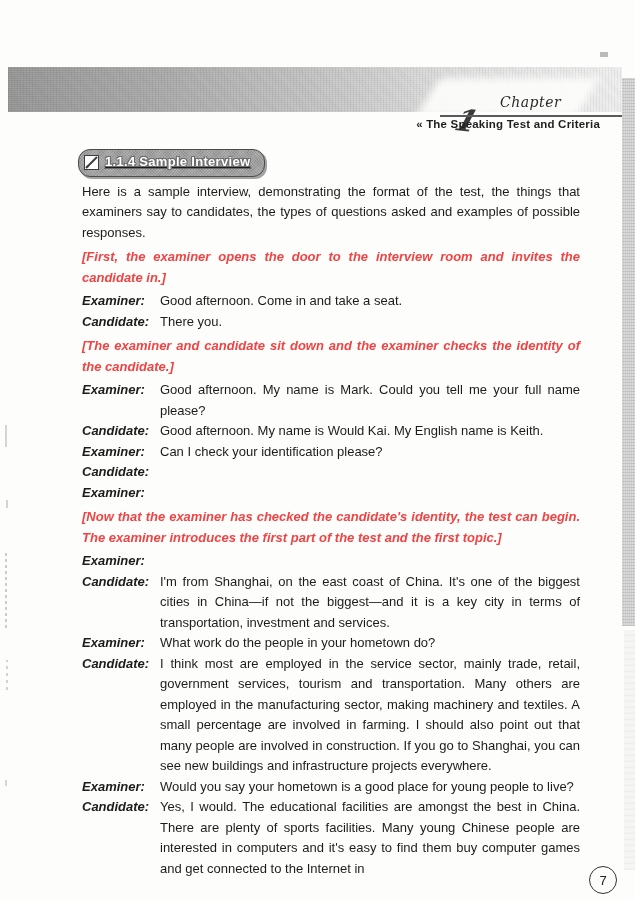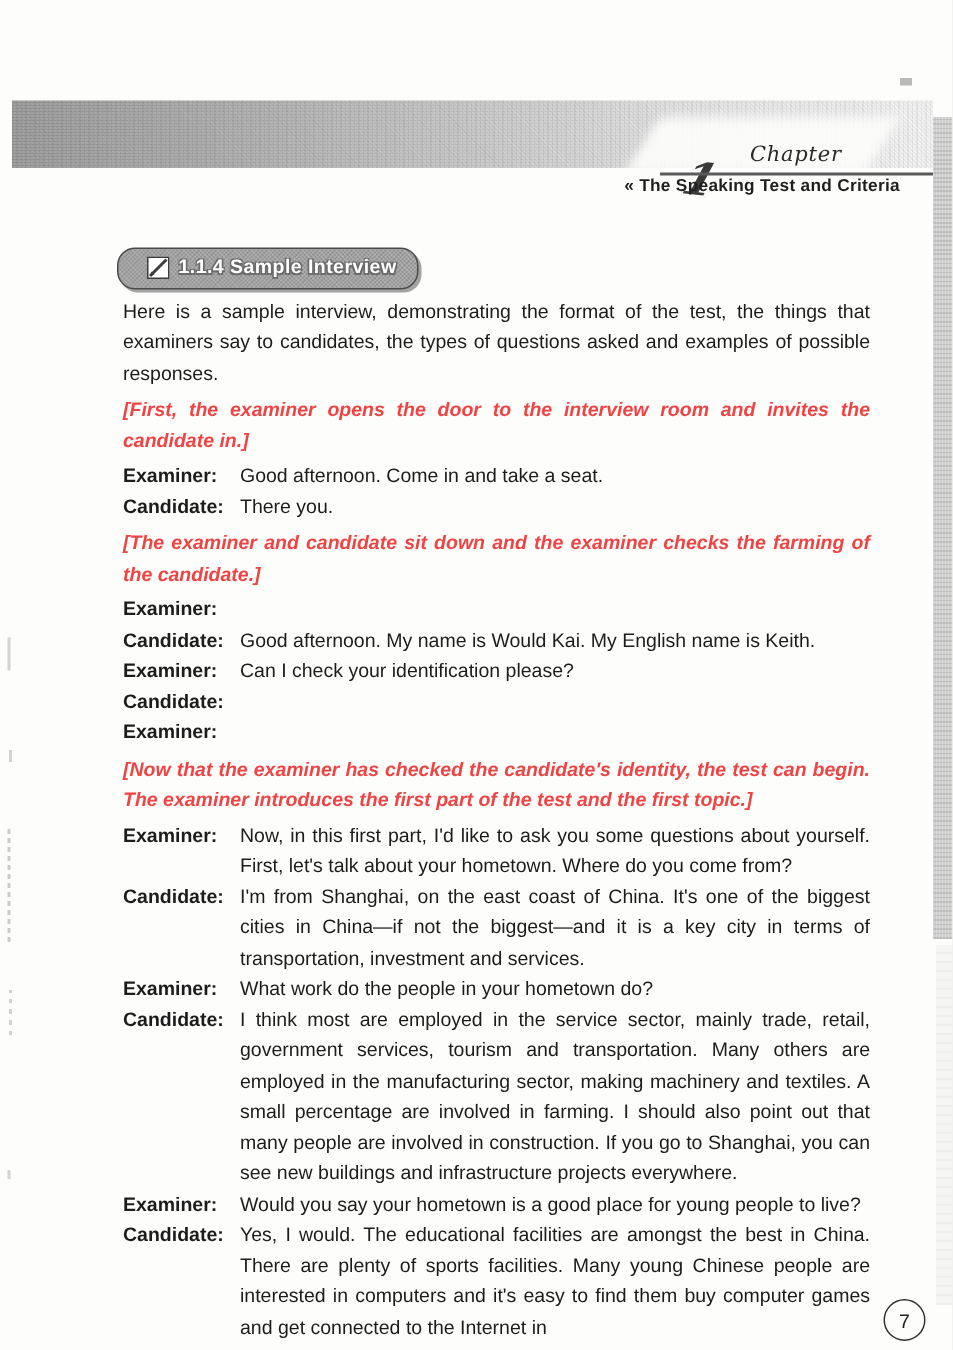--- a/index.html
+++ b/index.html
@@ -38,38 +38,38 @@
   .m3{left:5px;top:552px;height:76px;background:repeating-linear-gradient(0deg,#ababab 0 3px,transparent 3px 6px);}
   .m4{left:6px;top:660px;height:30px;background:repeating-linear-gradient(0deg,#b5b5b5 0 3px,transparent 3px 7px);}
   .m5{left:5px;top:780px;height:6px;}
   .m6{left:600px;top:52px;height:5px;width:8px;background:#9d9d9d;opacity:.7;}
 
   
   .content{position:absolute;left:82px;top:145px;width:498px;font-size:13px;line-height:20.5px;}
   .body-p{margin:0 0 3px;text-align:justify;}
 
   
-  .badge{display:inline-flex;align-items:center;gap:6px;margin:20px 0 5px -4px;
-    padding:2px 14px 3px 19px;border:1px solid #4c4c4c;border-radius:12px;
+  .badge{display:inline-flex;align-items:center;gap:6px;margin:4px 0 5px -4px;
+    padding:2px 14px 3px 5px;border:1px solid #4c4c4c;border-radius:12px;
     background:
       repeating-linear-gradient(45deg, rgba(255,255,255,.14) 0 1px, transparent 1px 2px),
       repeating-linear-gradient(-45deg, rgba(0,0,0,.10) 0 1px, transparent 1px 2px),
       #a2a2a2;
-    box-shadow:2px 2px 0 rgba(90,90,90,.55);}
+    box-shadow:2px 2px 0 rgba(90,90,90,.55);text-decoration:underline;}
   .badge-label{font-size:13px;font-weight:bold;color:#fff;letter-spacing:.3px;
     text-shadow:-1px -1px 0 #6b6b6b,1px -1px 0 #6b6b6b,-1px 1px 0 #6b6b6b,1px 1px 0 #6b6b6b;}
   .badge-icon{display:inline-flex;}
 
   
   .stage{margin:4px 0 3px;font-weight:bold;font-style:italic;text-align:justify;color:#ef4444;}
 
   
   .dialogue{margin:0 0 3px;}
   .turn{display:flex;}
-  .speaker{flex:0 0 78px;font-weight:bold;}
+  .speaker{flex:0 0 78px;font-weight:bold;font-style:italic;}
   .turn-text{flex:1;text-align:justify;}
 
   
   .page-num{position:absolute;left:589px;top:866px;width:26px;height:26px;border:1.5px solid #333;
     border-radius:50%;display:flex;align-items:center;justify-content:center;font-size:13px;
     color:#222;background:#fdfdfc;}
 </style>
 </head>
 <body>
 
@@ -113,45 +113,45 @@
         <div class="dialogue">
           <div class="turn">
             <span class="speaker">Examiner:</span>
             <span class="turn-text">Good afternoon. Come in and take a seat.</span>
           </div>
           <div class="turn">
             <span class="speaker">Candidate:</span>
             <span class="turn-text">There you.</span>
           </div>
         </div>
-        <p class="stage">[The examiner and candidate sit down and the examiner checks the farming of the candidate.]</p>
+        <p class="stage">[The examiner and candidate sit down and the examiner checks the identity of the candidate.]</p>
         <div class="dialogue">
           <div class="turn">
             <span class="speaker">Examiner:</span>
+            <span class="turn-text">Good afternoon. My name is Mark. Could you tell me your full name please?</span>
           </div>
           <div class="turn">
             <span class="speaker">Candidate:</span>
             <span class="turn-text">Good afternoon. My name is Would Kai. My English name is Keith.</span>
           </div>
           <div class="turn">
             <span class="speaker">Examiner:</span>
             <span class="turn-text">Can I check your identification please?</span>
           </div>
           <div class="turn">
             <span class="speaker">Candidate:</span>
           </div>
           <div class="turn">
             <span class="speaker">Examiner:</span>
           </div>
         </div>
         <p class="stage">[Now that the examiner has checked the candidate's identity, the test can begin. The examiner introduces the first part of the test and the first topic.]</p>
         <div class="dialogue">
           <div class="turn">
             <span class="speaker">Examiner:</span>
-            <span class="turn-text">Now, in this first part, I'd like to ask you some questions about yourself. First, let's talk about your hometown. Where do you come from?</span>
           </div>
           <div class="turn">
             <span class="speaker">Candidate:</span>
             <span class="turn-text">I'm from Shanghai, on the east coast of China. It's one of the biggest cities in China—if not the biggest—and it is a key city in terms of transportation, investment and services.</span>
           </div>
           <div class="turn">
             <span class="speaker">Examiner:</span>
             <span class="turn-text">What work do the people in your hometown do?</span>
           </div>
           <div class="turn">

